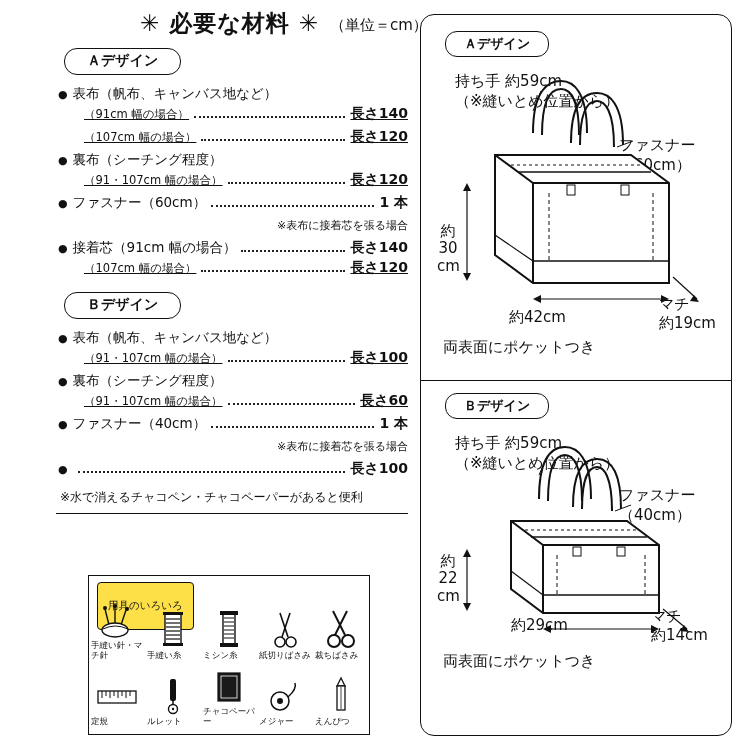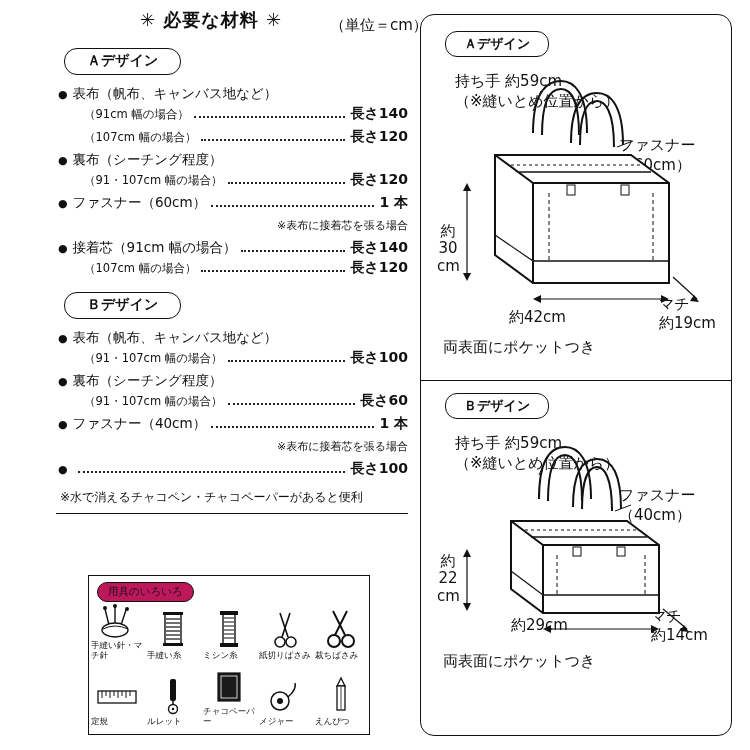--- a/index.html
+++ b/index.html
@@ -11,21 +11,21 @@
     overflow:hidden;
   }
   .page{position:relative;width:750px;height:750px;box-sizing:border-box;}
 
   
   .title-row{
     position:absolute;left:140px;top:8px;width:280px;
     display:flex;align-items:flex-end;gap:6px;
   }
   .title{
-    font-size:18px;font-weight:bold;letter-spacing:1px;white-space:nowrap;
+    font-size:23px;font-weight:bold;letter-spacing:1px;white-space:nowrap;
   }
   .unit{
     position:absolute;left:330px;top:16px;
     font-size:15px;
   }
 
   
   .left{
     position:absolute;left:58px;top:48px;width:350px;
   }
@@ -44,20 +44,21 @@
     display:flex;align-items:baseline;
   }
   .bullet{font-size:11px;margin-right:5px;line-height:1;}
   .mat-name{white-space:nowrap;}
   .sub-row{
     position:relative;
     display:flex;align-items:baseline;
     font-size:11.5px;
     margin:1px 0 5px 26px;
     white-space:nowrap;
+    text-decoration:underline;
   }
   .dots{
     flex:1 1 auto;
     border-bottom:2px dotted #222;
     margin:0 5px 4px 5px;
     min-width:18px;
     height:0;
   }
   .dots-thin{
     flex:1 1 auto;
@@ -83,23 +84,23 @@
 
   
   .tools{
     position:absolute;left:88px;top:575px;width:282px;height:160px;
     border:1.4px solid #111;
     box-sizing:border-box;
     background:#fff;
   }
   .tools-tag{
     position:absolute;left:8px;top:6px;
-    border:1.2px solid #111;border-radius:10px;
-    font-size:10.5px;padding:2px 10px;
-    background:#be185d;
+    border:1.2px solid #111;border-radius:4px;
+    font-size:10.5px;padding:16px 10px;
+    background:#fde047;
   }
   .tools-grid{
     position:absolute;left:0;top:26px;width:100%;
   }
   .trow{
     display:flex;justify-content:space-around;align-items:flex-end;
     height:54px;
   }
   .titem{width:52px;text-align:left;}
   .ticon{height:40px;display:flex;align-items:flex-end;justify-content:center;}

